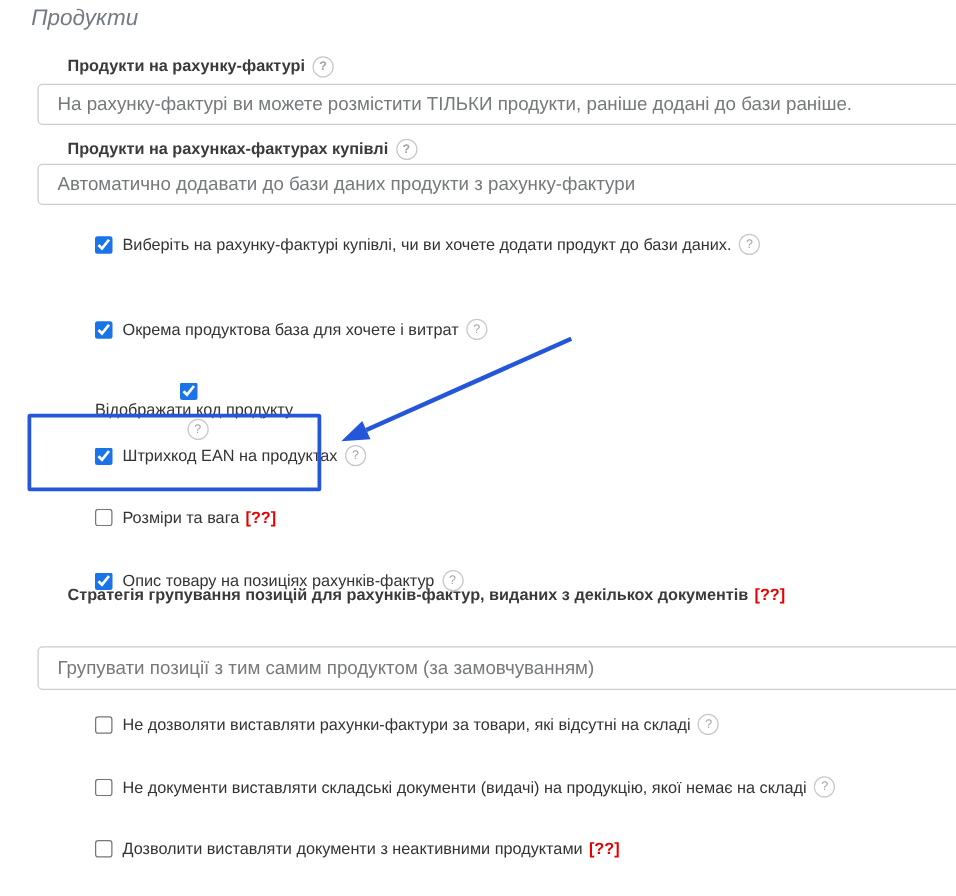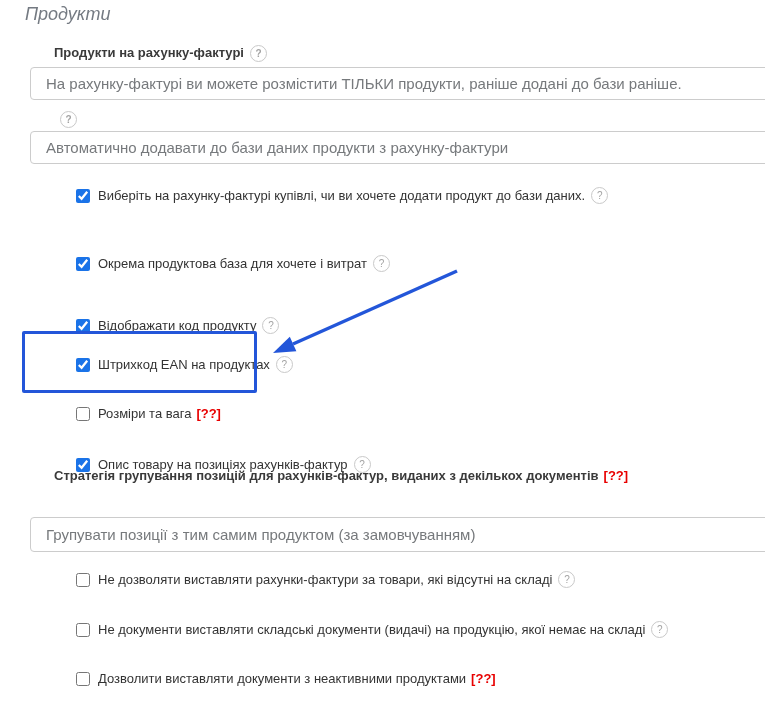--- a/index.html
+++ b/index.html
@@ -59,39 +59,40 @@
 
 <div class="abs field-label" style="top:45px;">
   <span>Продукти на рахунку-фактурі</span>
   <span class="help">?</span>
 </div>
 <div class="abs field-box" style="top:67px;">
   <span>На рахунку-фактурі ви можете розмістити ТІЛЬКИ продукти, раніше додані до бази раніше.</span>
 </div>
 
 <div class="abs field-label" style="top:111px;">
+  <span>Продукти на рахунках-фактурах купівлі</span>
   <span class="help">?</span>
 </div>
 <div class="abs field-box" style="top:131px;">
   <span>Автоматично додавати до бази даних продукти з рахунку-фактури</span>
 </div>
 
 <div class="abs cb-row" style="top:187px;">
   <input type="checkbox" checked="" style="">
   <label>Виберіть на рахунку-фактурі купівлі, чи ви хочете додати продукт до бази даних.</label>
   <span class="help">?</span>
 </div>
 
 <div class="abs cb-row" style="top:255px;">
   <input type="checkbox" checked="" style="">
   <label>Окрема продуктова база для хочете і витрат</label>
   <span class="help">?</span>
 </div>
 
-<div class="abs cb-row" style="top:317px;">
+<div class="abs cb-row" style="top:306px;flex-direction:column;">
   <input type="checkbox" checked="" style="">
   <label>Відображати код продукту</label>
   <span class="help">?</span>
 </div>
 
 <div class="abs cb-row" style="top:356px;">
   <input type="checkbox" checked="" style="">
   <label>Штрихкод EAN на продуктах</label>
   <span class="help">?</span>
 </div>

